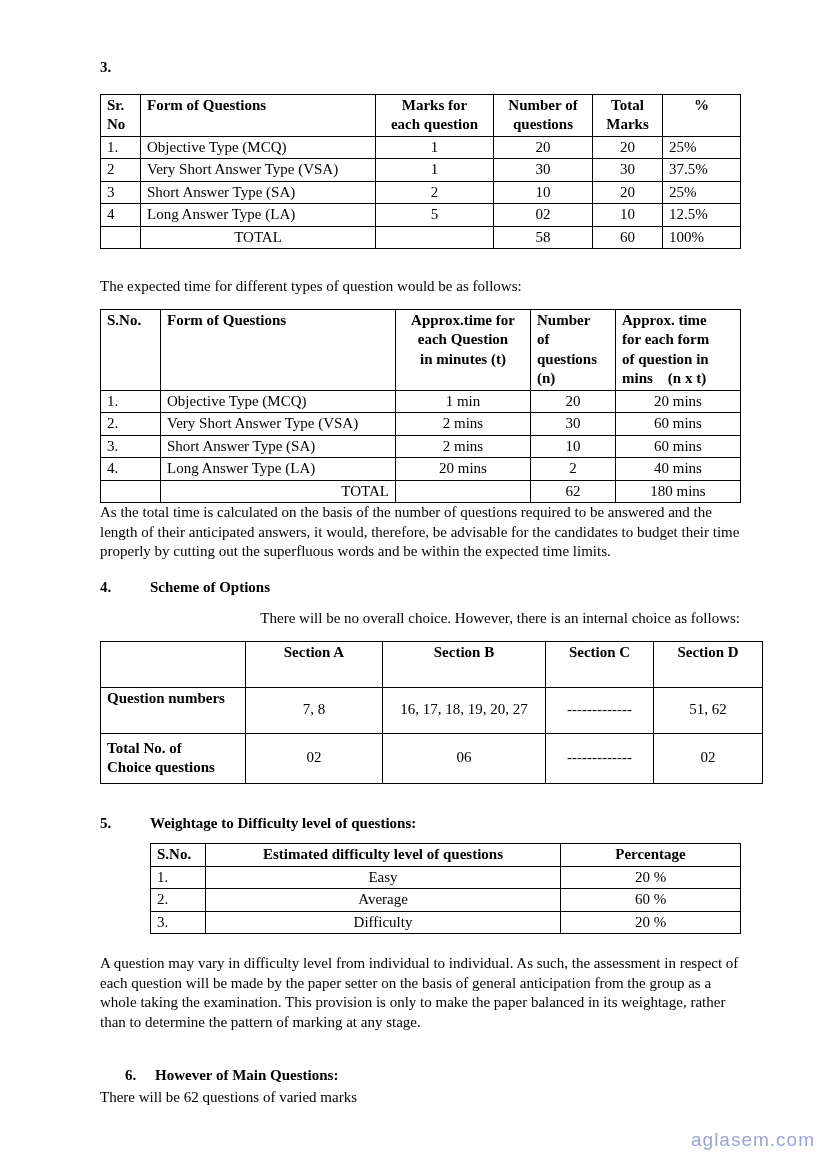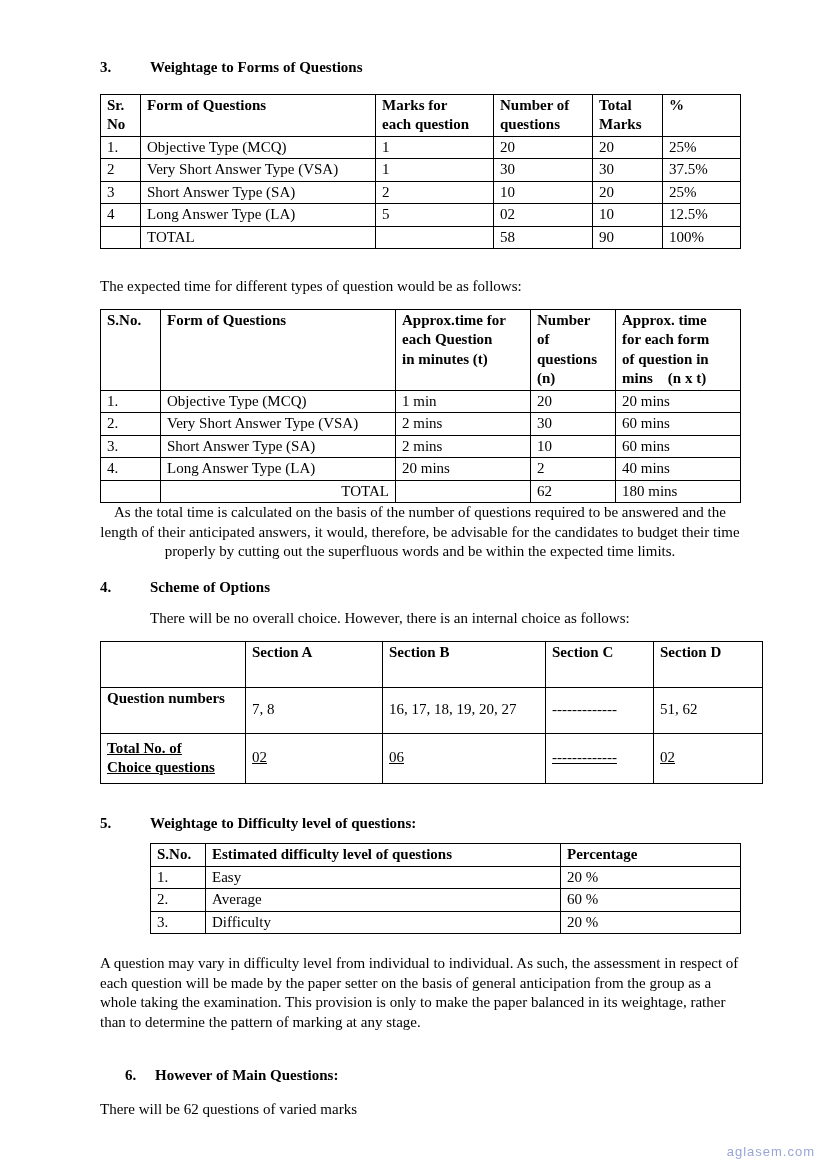--- a/index.html
+++ b/index.html
@@ -18,59 +18,58 @@
   .content { padding:58px 87px 0 100px; }
 
   .sec { display:flex; font-weight:bold; }
   .sec .num { flex:0 0 50px; }
   .sec.indent { padding-left:25px; }
   .sec.indent .num { flex:0 0 30px; }
 
   table { border-collapse:collapse; table-layout:fixed; }
   th, td { border:1px solid #000; padding:1px 6px; vertical-align:top; text-align:left; }
   th { font-weight:bold; }
-  .ac { text-align:left; }
+  .ac { text-align:center; }
   .ar { text-align:right; }
   .vm { vertical-align:middle; }
   .bold { font-weight:bold;margin-top:22px; }
   .pre { white-space:pre-wrap; }
 
   .t1 { width:640px; margin-top:16px; margin-bottom:28px; }
   .t2 { width:640px; margin-top:12px; }
   .t3 { width:662px; margin-top:12px; margin-bottom:30px; }
   .t3 thead tr { height:46px; }
   .t3 .row1 { height:46px; }
-  .t3 .row2 { height:50px;text-decoration:underline; }
+  .t3 .row2 { height:50px; }
   .t4 { width:590px; margin-left:50px; margin-top:10px; margin-bottom:20px; }
 
   .para { margin:0; }
-  .note1 { margin-bottom:16px;text-align:center; }
-  .intro4 { margin-left:50px; margin-top:12px; margin-bottom:8px; }
+  .note1 { margin-bottom:16px; }
+  .intro4 { margin-left:50px; margin-top:12px; margin-bottom:8px;text-align:right; }
   .note2 { margin-bottom:34px; }
-  .s6-text { margin-top:14px; }
+  .s6-text { margin-top:2px; }
 
   .watermark {
     position:absolute;
-    right:12px; bottom:8px;
+    right:12px; bottom:16px;
     color:#9aa5d6;
     font-family:"Liberation Sans", sans-serif;
-    font-size:13px;
+    font-size:19px;
     letter-spacing:1px;
     text-decoration:none;
   }
 </style>
 </head>
 <body>
 
 <div class="page">
   <div class="content">
 
     <div class="sec">
       <span class="num">3.</span>
-      <span>Weightage to Forms of Questions</span>
     </div>
 
     <table class="t1">
       <colgroup>
         <col style="width:40px">
           <col style="width:235px">
           <col style="width:118px">
         <col style="width:99px">
           <col style="width:70px">
           <col style="width:78px">
@@ -120,21 +119,21 @@
           <td class="ac">5</td>
           <td class="ac">02</td>
           <td class="ac">10</td>
           <td>12.5%</td>
         </tr>
         <tr>
           <td></td>
           <td class="ac">TOTAL</td>
           <td></td>
           <td class="ac">58</td>
-          <td class="ac">90</td>
+          <td class="ac">60</td>
           <td>100%</td>
         </tr>
       </tbody>
     </table>
 
     <p class="para">The expected time for different types of question would be as follows:</p>
 
     <table class="t2">
       <colgroup>
         <col style="width:60px">

